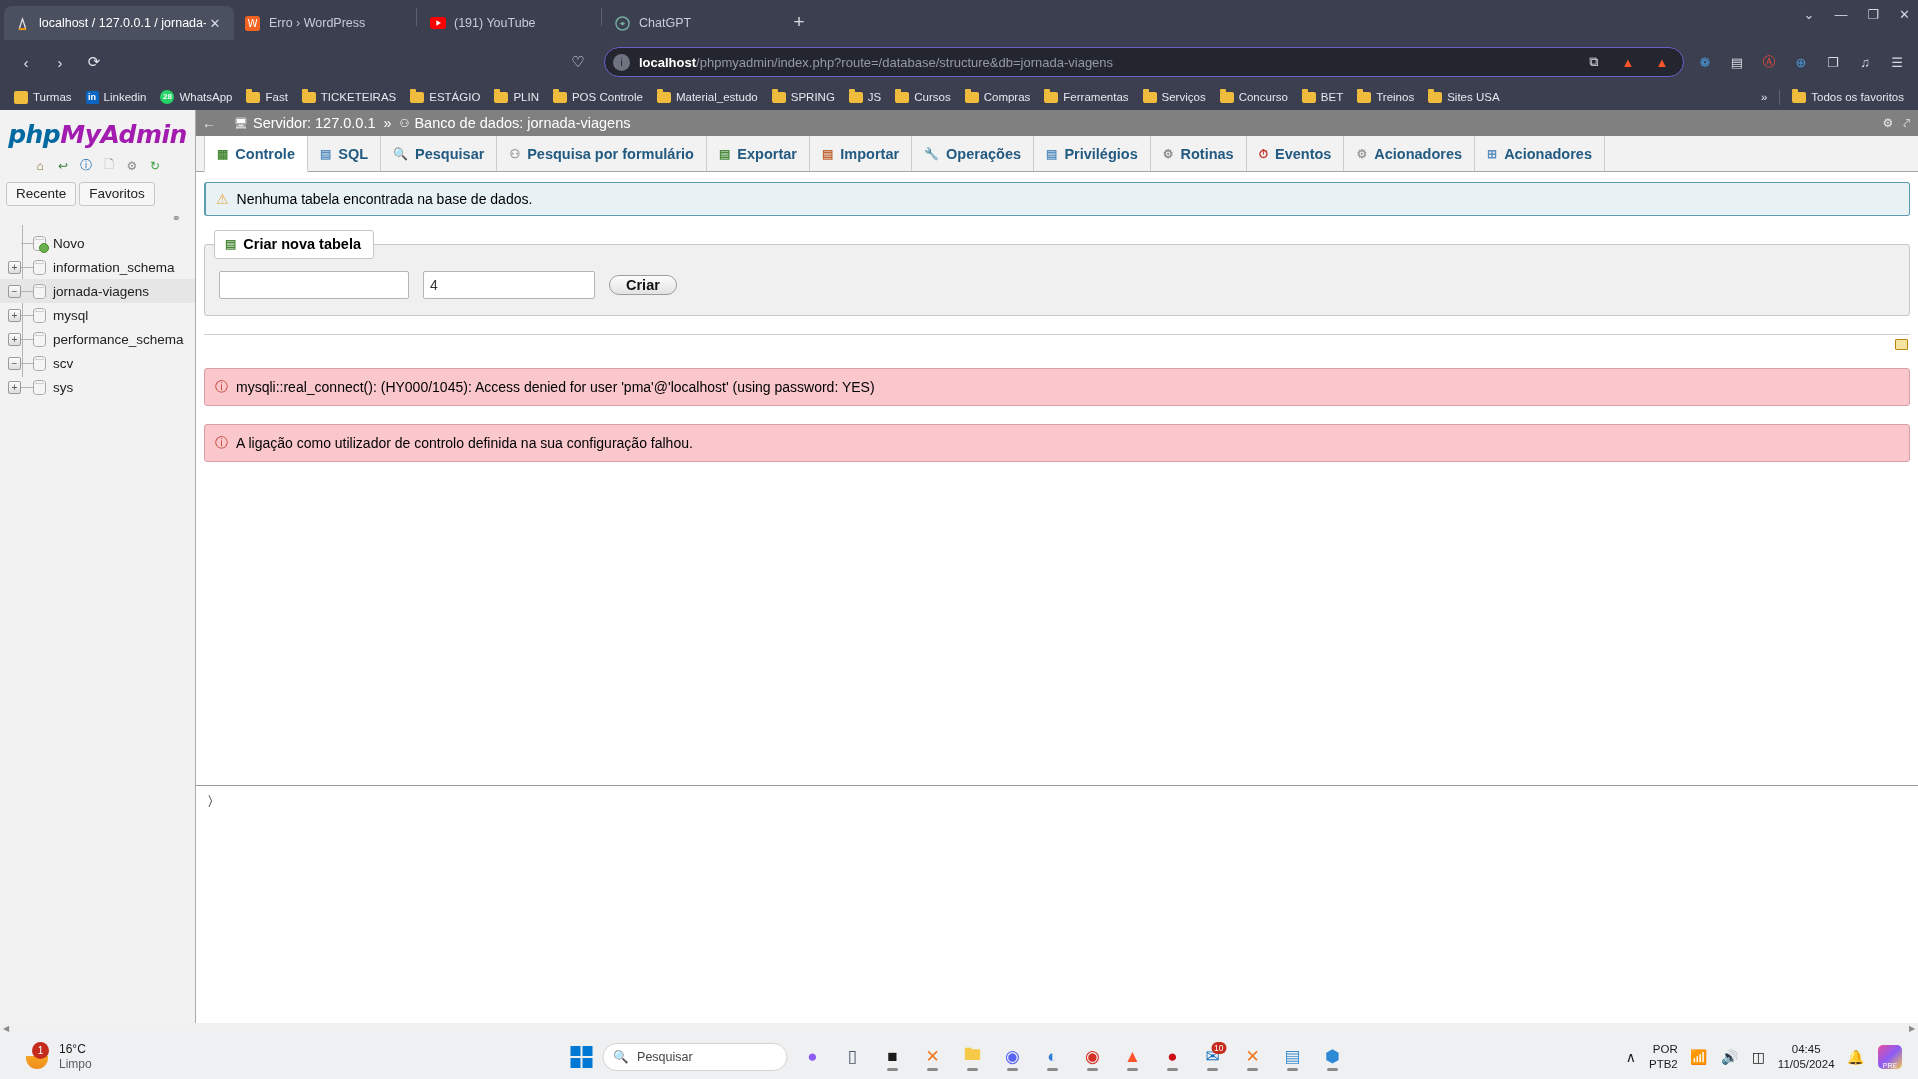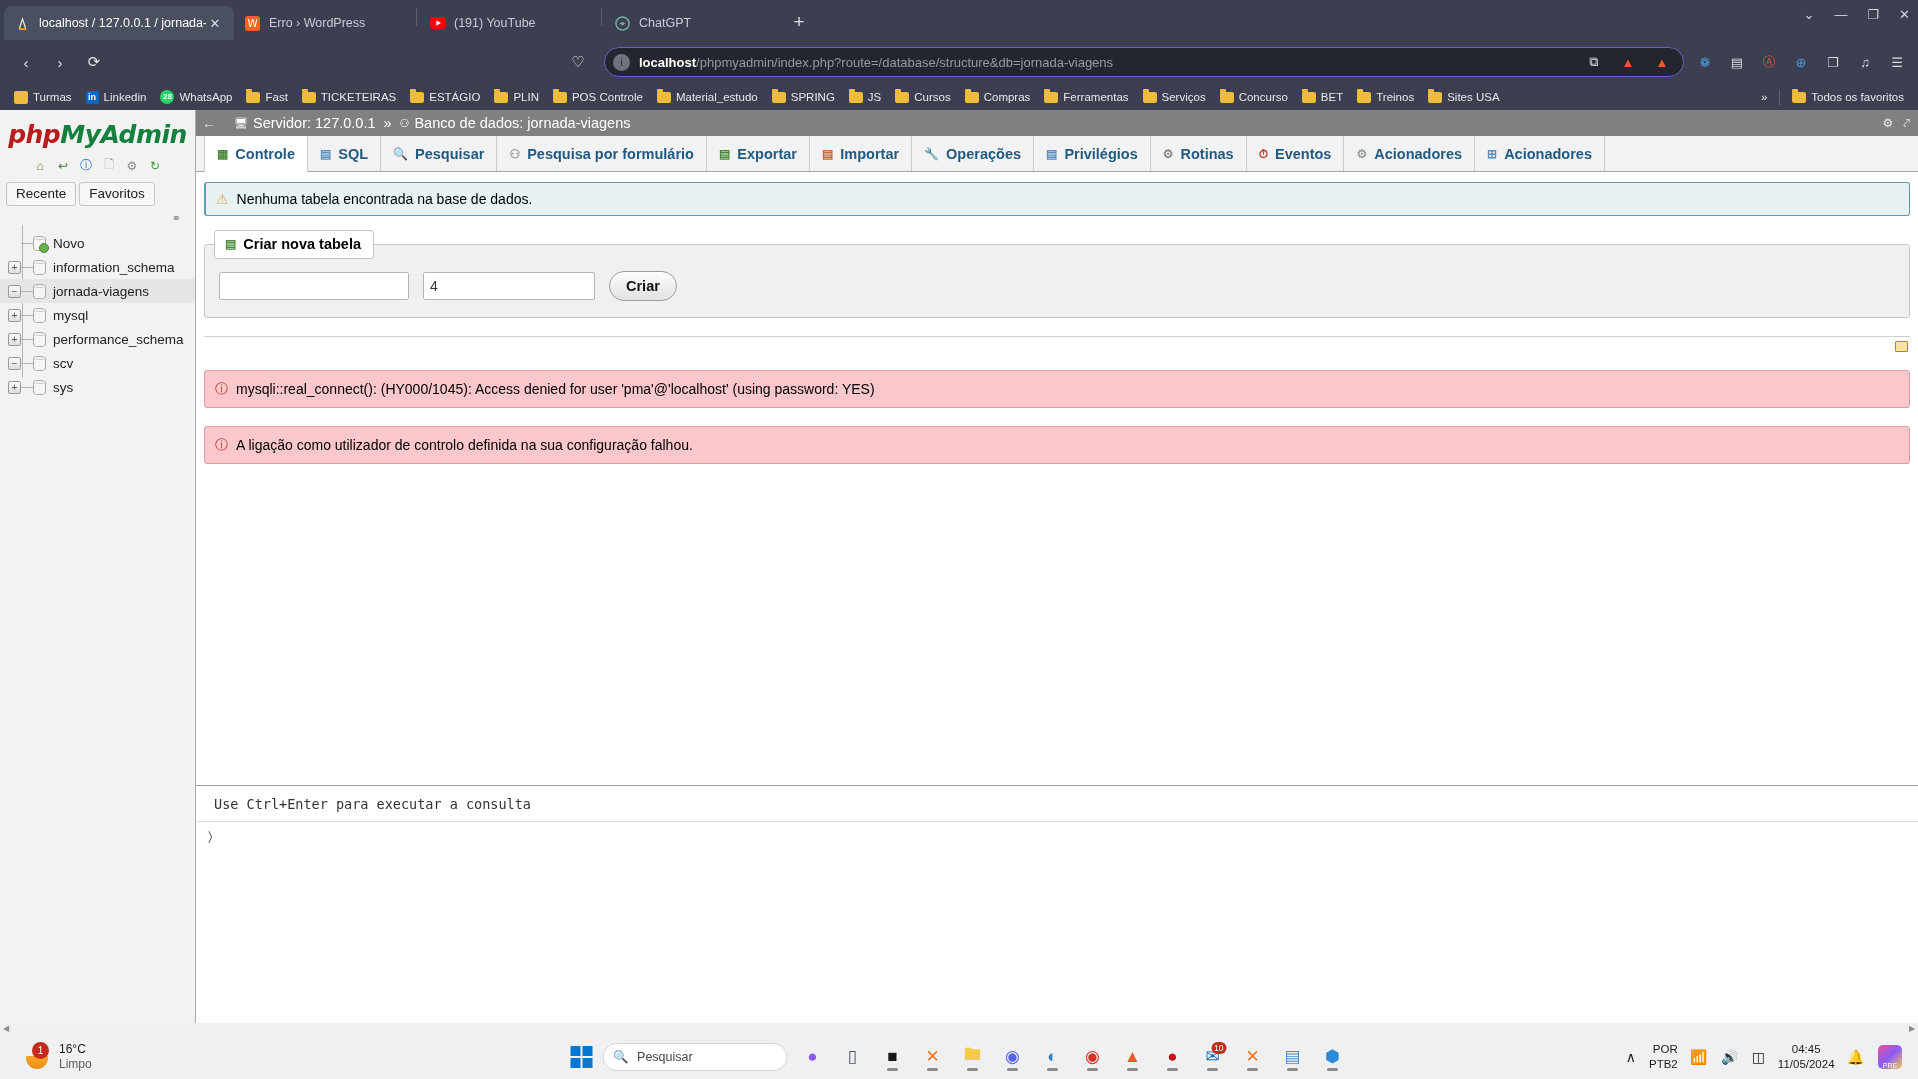--- a/index.html
+++ b/index.html
@@ -47,22 +47,22 @@
   .bm-sep { width: 1px; height: 15px; background: #5e6272; }
 
   
   .page { flex: 1; background: #ffffff; display: flex; position: relative; overflow: hidden; }
 
   
   .pma-nav { width: 196px; background: #f2f2f2; border-right: 1px solid #aaa; display: flex; flex-direction: column;
              position: relative; }
   .pma-logo { padding: 10px 0 4px 0; text-align: center; font-size: 25px; font-weight: 700; font-style: italic;
               font-family: "DejaVu Sans", sans-serif; letter-spacing: -0.5px; }
-  .pma-logo .php { color: #b91c1c; }
-  .pma-logo .my { color: #15803d; }
+  .pma-logo .php { color: #0369a1; }
+  .pma-logo .my { color: #a21caf; }
   .pma-icons { display: flex; justify-content: center; gap: 6px; padding: 4px 0 8px 0; }
   .pma-icons .ic { width: 17px; height: 17px; display: flex; align-items: center; justify-content: center; font-size: 12px; }
   .pma-tabs { display: flex; gap: 3px; padding: 0 6px; }
   .pma-tab { padding: 3px 9px 4px 9px; border: 1px solid #c6c6c6; border-radius: 3px; background: #f6f6f6;
              font-size: 13.5px; color: #222; }
   .navslider { text-align: right; padding: 6px 14px 0 0; color: #888; font-size: 11px; }
   .dbtree { padding: 6px 0 0 0; font-size: 13.5px; color: #222; }
   .dbrow { display: flex; align-items: center; height: 24px; padding-left: 8px; position: relative; }
   .dbrow.sel { background: #e6e6e6; }
   .tog { width: 13px; height: 13px; border: 1px solid #9a9a9a; border-radius: 2px; background: linear-gradient(#fcfcfc,#dddddd);
@@ -101,21 +101,21 @@
             border-radius: 3px; padding: 5px 12px 6px 10px; font-size: 14.5px; font-weight: 700; color: #000;
             display: flex; align-items: center; gap: 7px; z-index: 2; }
   .fieldset { border: 1px solid #c6c6c6; border-radius: 3px; background: #f0f0f0; padding: 26px 14px 16px 14px; }
   .frow-labels { display: flex; font-size: 14px; color: #444; padding-bottom: 6px; }
   .frow-labels .l1 { width: 190px; }
   .frow-inputs { display: flex; align-items: center; gap: 14px; }
   .tinput { height: 28px; border: 1px solid #b5b5b5; background: #ffffff; border-radius: 2px; font-size: 14px;
             padding: 0 6px; color: #333; font-family: "Liberation Sans", sans-serif; }
   .tinput.name { width: 190px; }
   .tinput.cols { width: 172px; }
-  .btn { height: 30px; padding: 0 16px; border: 1px solid #9d9d9d; border-radius: 15px;
+  .btn { height: 20px; padding: 0 16px; border: 1px solid #9d9d9d; border-radius: 15px;
          background: linear-gradient(#fdfdfd,#e2e2e2); font-size: 14.5px; font-weight: 700; color: #111;
          font-family: "Liberation Sans", sans-serif; text-align: center; }
 
   .hr-row { margin-top: 18px; border-top: 1px solid #d0d0d0; position: relative; height: 22px; }
   .hr-icon { position: absolute; right: 2px; top: 4px; width: 13px; height: 11px; border: 1px solid #b8870b;
              background: #f6e3a0; border-radius: 1px; }
 
   .errbox { margin-top: 12px; background: #f9c7cc; border: 1px solid #d8a0a6; border-radius: 3px;
             padding: 9px 10px; font-size: 14px; color: #000; display: flex; align-items: center; gap: 8px; }
   .errbox .eic { color: #c0392b; font-size: 13px; }
@@ -492,21 +492,20 @@
           <span>mysqli::real_connect(): (HY000/1045): Access denied for user 'pma'@'localhost' (using password: YES)</span>
         </div>
         <div class="errbox" style="margin-top:18px">
           <span class="eic">ⓘ</span>
           <span>A ligação como utilizador de controlo definida na sua configuração falhou.</span>
         </div>
       </div>
 
       <div class="console">
         <div class="console-body">
-          <div class="console-msg">Use Ctrl+Enter para executar a consulta</div>
           <div class="console-prompt">〉</div>
         </div>
       </div>
     </div>
 
     <div class="hscroll">
       <span class="arrowl">◀</span>
       <span class="track"></span>
       <span class="arrowr">▶</span>
     </div>

